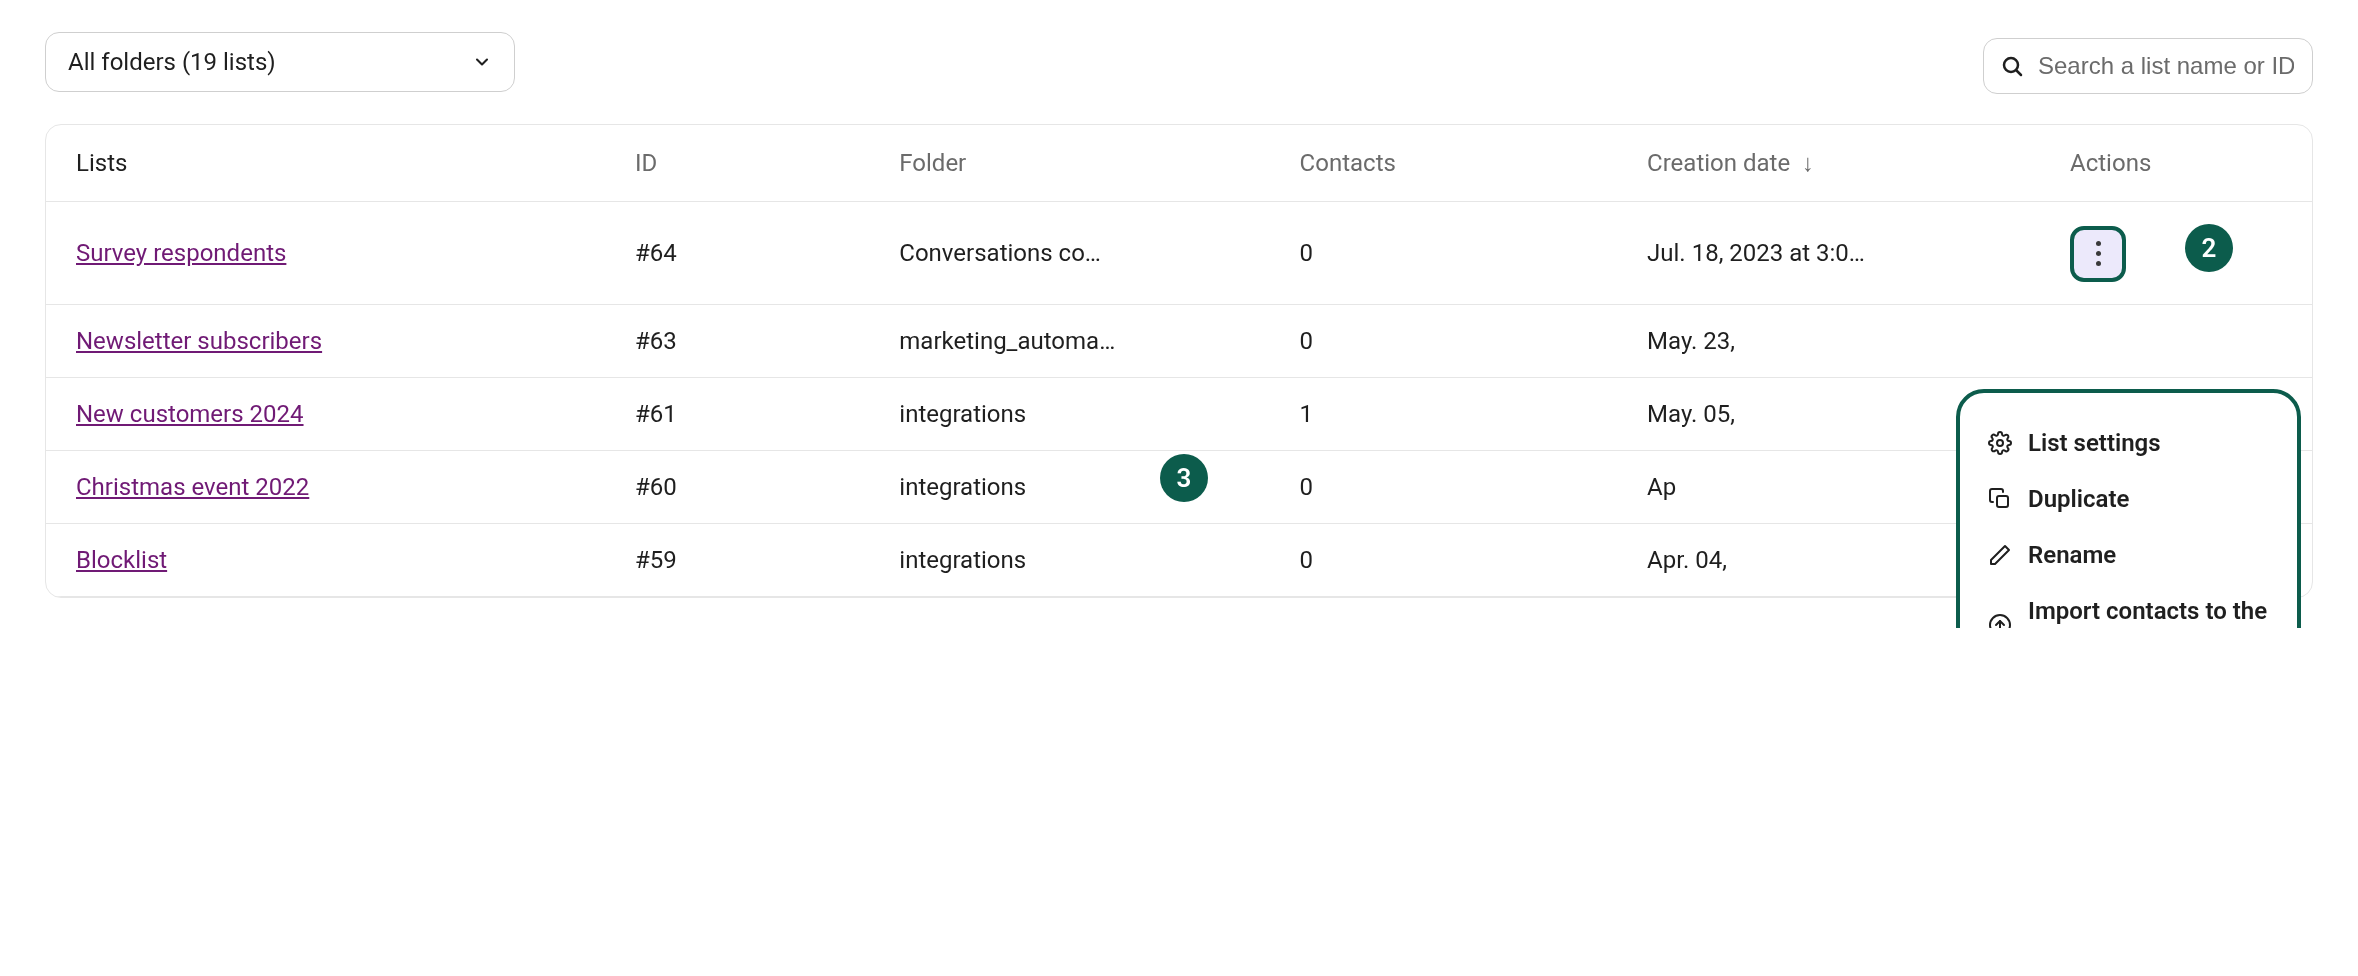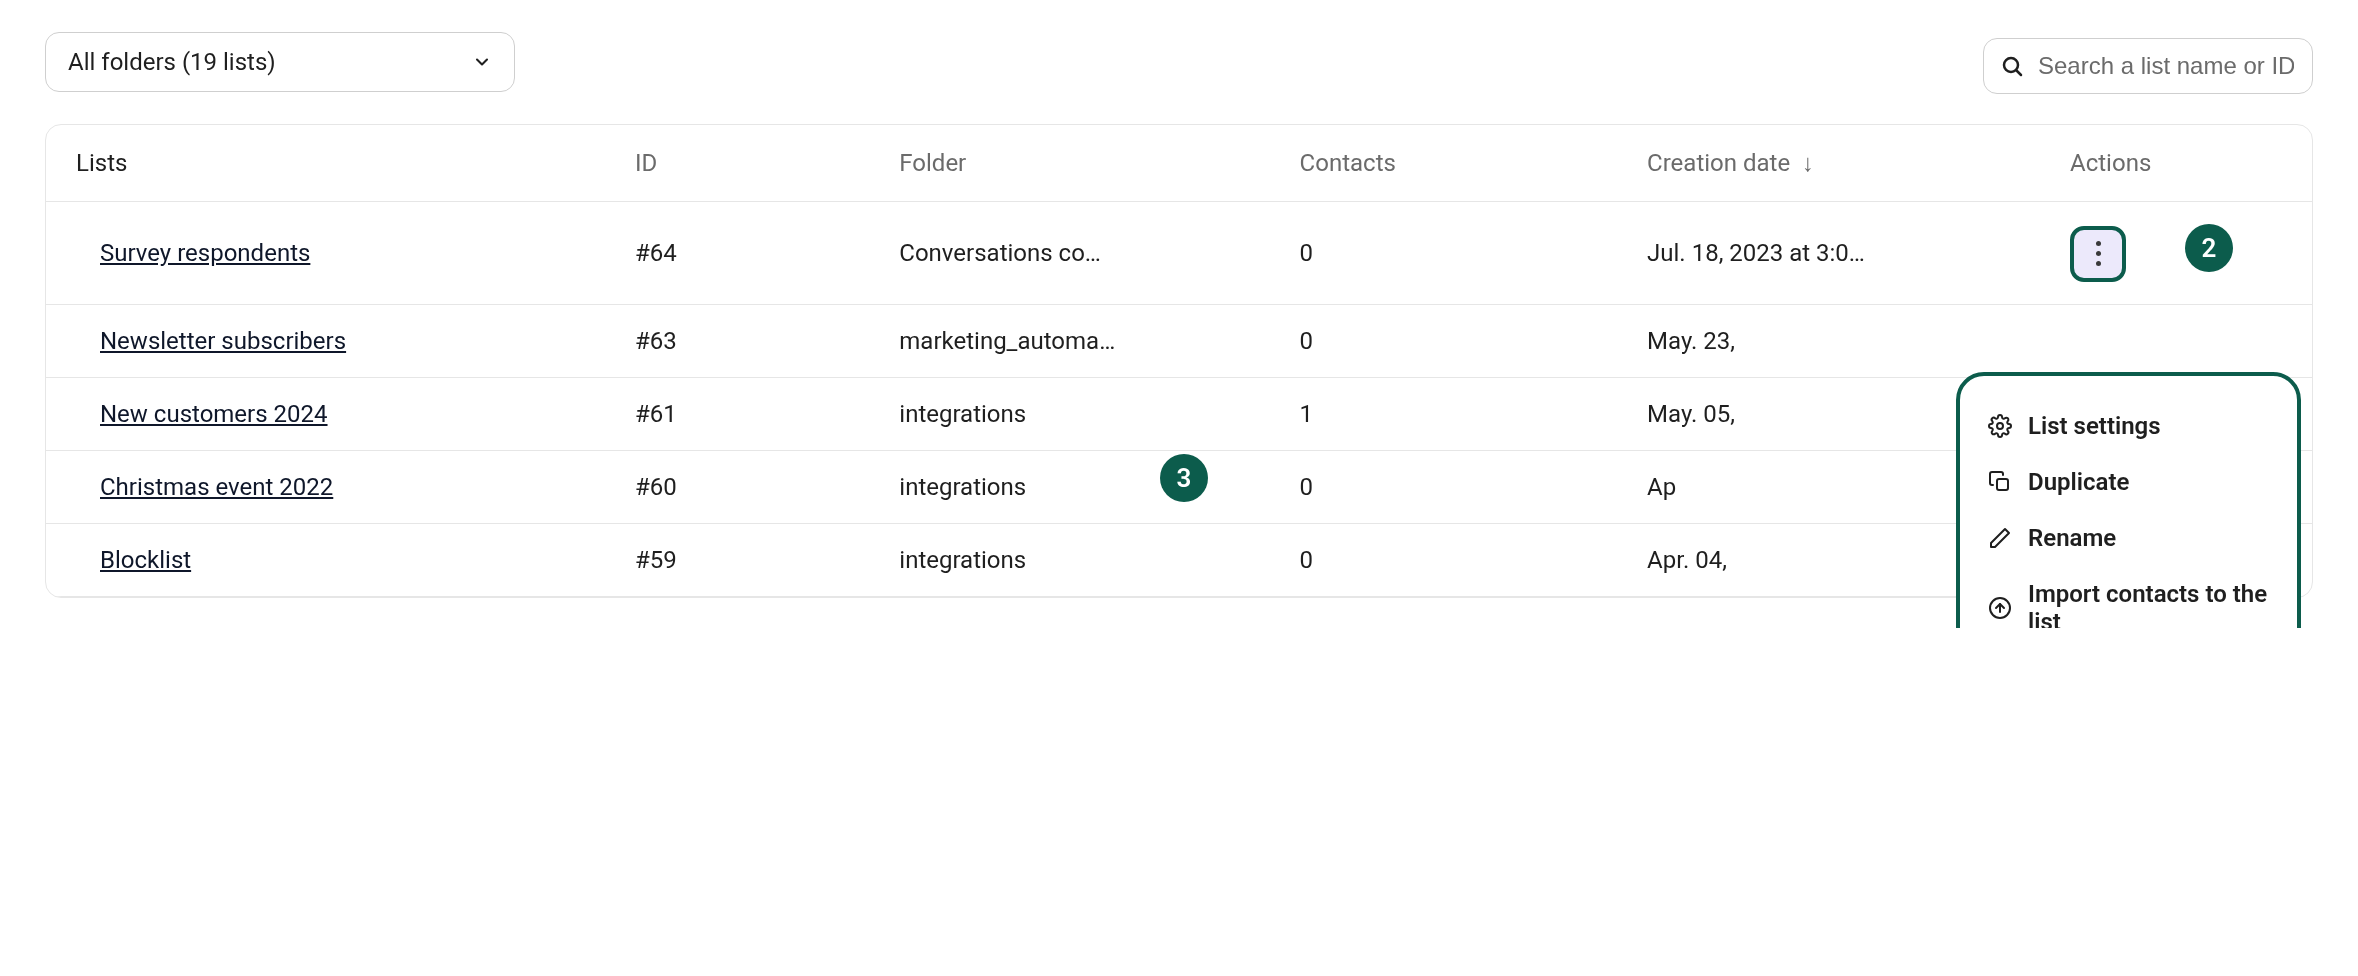--- a/index.html
+++ b/index.html
@@ -70,22 +70,21 @@
   thead th.active { color: #1f1f1f; }
   tbody td {
     padding: 22px 30px;
     font-size: 24px;
     border-bottom: 1px solid #e6e6e6;
     white-space: nowrap;
     overflow: hidden;
     text-overflow: ellipsis;
   }
   tbody td.name-cell a {
-    color: #0f172a;
-    margin-left: 24px;
+    color: #701a75;
   }
   .col-lists   { width: 370px; }
   .col-id      { width: 175px; }
   .col-folder  { width: 265px; max-width: 265px; }
   .col-contacts{ width: 230px; }
   .col-date    { width: 280px; max-width: 280px; }
   .col-actions { width: 180px; }
   .sort-arrow { margin-left: 6px; }
   .actions-cell { position: relative; }
   .kebab-btn {
@@ -117,21 +116,21 @@
     color: #fff;
     display: flex;
     align-items: center;
     justify-content: center;
     font-size: 26px;
     font-weight: 600;
   }
   .dropdown {
     position: absolute;
     z-index: 10;
-    top: 248px;
+    top: 265px;
     right: 12px;
     width: 345px;
     background: #fff;
     border: 4px solid #0c5c4c;
     border-radius: 28px;
     padding: 22px 0;
   }
   .dropdown-item {
     display: flex;
     align-items: center;

